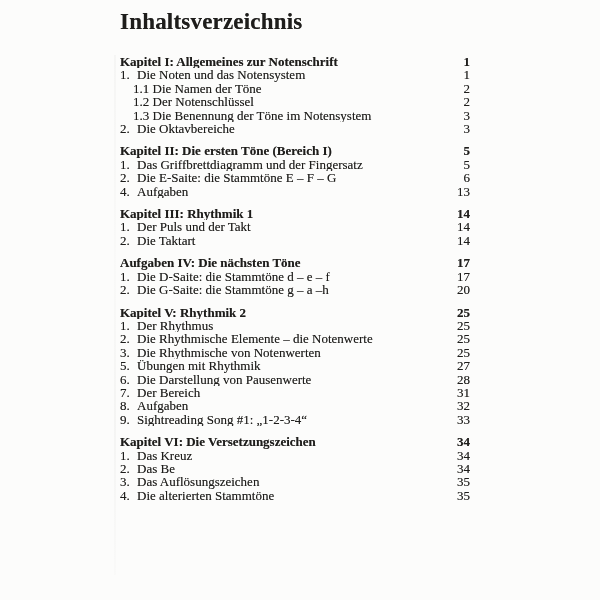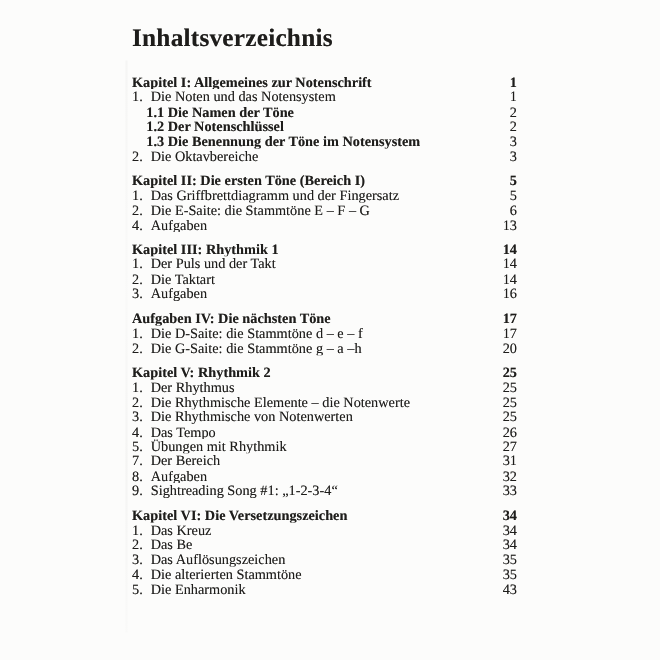--- a/index.html
+++ b/index.html
@@ -11,21 +11,21 @@
     height: 600px;
     background: #fcfcfb;
     overflow: hidden;
     font-family: "Liberation Serif", serif;
     color: #1e1d1b;
     position: relative;
   }
   .page {
     position: absolute;
     left: 120px;
-    top: 21px;
+    top: 8px;
     width: 350px;
   }
   .doc-title {
     font-size: 23px;
     line-height: 27px;
     font-weight: bold;
     margin: 0 0 20px 0;
     letter-spacing: 0.2px;
     text-shadow: 0 0 0.5px rgba(30,29,27,0.55);
   }
@@ -50,21 +50,20 @@
   }
   .chapter-heading {
     font-weight: bold;
   }
   .item .num {
     display: inline-block;
     width: 17px;
   }
   .item.sub .text-part {
     padding-left: 13px;
-    font-weight: bold;
   }
   
   .scan-bleed {
     position: absolute;
     left: 114px;
     top: 55px;
     width: 2px;
     height: 520px;
     background: linear-gradient(180deg,
       rgba(120,120,115,0.05), rgba(120,120,115,0.02) 40%,
@@ -147,24 +146,20 @@
   <div class="row item">
     <span class="text-part"><span class="num">1.</span><span>Der Puls und der Takt</span></span>
     <span class="page-part">14</span>
   </div>
 
   <div class="row item">
     <span class="text-part"><span class="num">2.</span><span>Die Taktart</span></span>
     <span class="page-part">14</span>
   </div>
 
-  <div class="row item">
-    <span class="text-part"><span class="num">3.</span><span>Aufgaben</span></span>
-    <span class="page-part">16</span>
-  </div>
 </div>
   </section>
 
   <section class="chapter">
     <div class="row chapter-heading">
       <span class="text-part">Aufgaben IV: Die nächsten Töne</span>
       <span class="page-part">17</span>
     </div>
     <div>
   <div class="row item">
@@ -193,30 +188,30 @@
   <div class="row item">
     <span class="text-part"><span class="num">2.</span><span>Die Rhythmische Elemente – die Notenwerte</span></span>
     <span class="page-part">25</span>
   </div>
 
   <div class="row item">
     <span class="text-part"><span class="num">3.</span><span>Die Rhythmische von Notenwerten</span></span>
     <span class="page-part">25</span>
   </div>
 
-  <div class="row item">
-    <span class="text-part"><span class="num">4.</span><span>Das Tempo</span></span>
-    <span class="page-part">26</span>
-  </div>
 
   <div class="row item">
     <span class="text-part"><span class="num">5.</span><span>Übungen mit Rhythmik</span></span>
     <span class="page-part">27</span>
   </div>
 
+  <div class="row item">
+    <span class="text-part"><span class="num">6.</span><span>Die Darstellung von Pausenwerte</span></span>
+    <span class="page-part">28</span>
+  </div>
 
   <div class="row item">
     <span class="text-part"><span class="num">7.</span><span>Der Bereich</span></span>
     <span class="page-part">31</span>
   </div>
 
   <div class="row item">
     <span class="text-part"><span class="num">8.</span><span>Aufgaben</span></span>
     <span class="page-part">32</span>
   </div>
@@ -247,21 +242,17 @@
   <div class="row item">
     <span class="text-part"><span class="num">3.</span><span>Das Auflösungszeichen</span></span>
     <span class="page-part">35</span>
   </div>
 
   <div class="row item">
     <span class="text-part"><span class="num">4.</span><span>Die alterierten Stammtöne</span></span>
     <span class="page-part">35</span>
   </div>
 
-  <div class="row item">
-    <span class="text-part"><span class="num">5.</span><span>Die Enharmonik</span></span>
-    <span class="page-part">43</span>
-  </div>
 
 </div>
   </section>
 </main>
 </div>
 
 </body></html>

